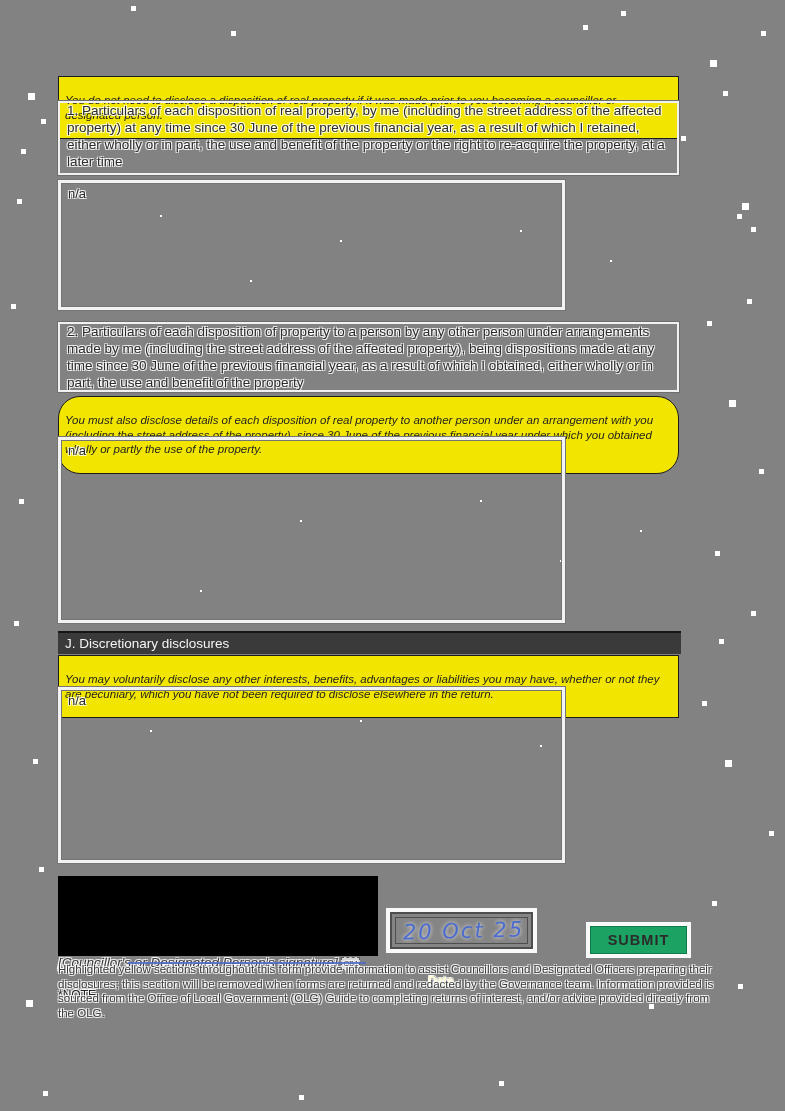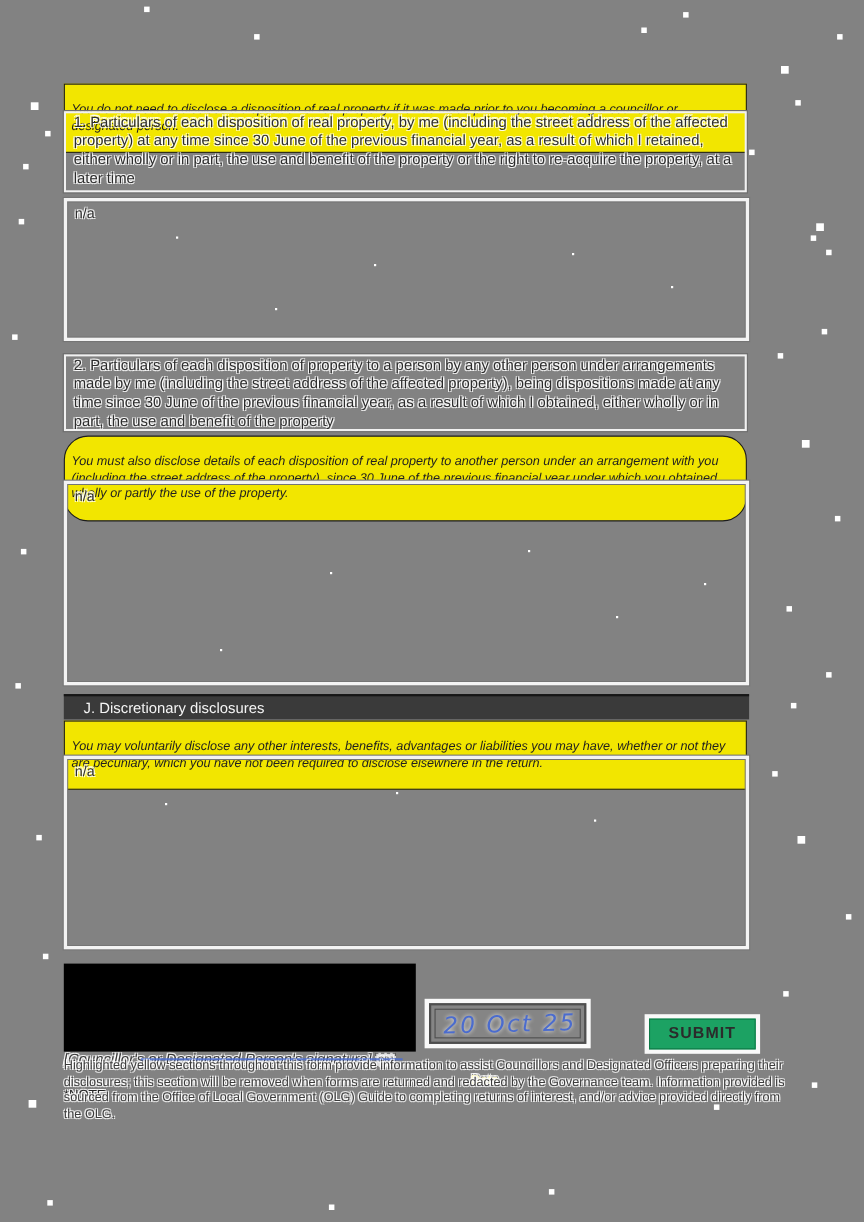--- a/index.html
+++ b/index.html
@@ -42,30 +42,30 @@
     padding:16px 6px;box-sizing:border-box;
   }
   
   .qblock{
     position:absolute;left:58px;width:621px;box-sizing:border-box;
     border:2px solid #f1f1f1;outline:1px solid #6e6e6e;
     color:#2c2c2c;font-size:13.5px;line-height:1.25;padding:0 7px;
   }
   
   .abox{
-    position:absolute;left:58px;width:623px;box-sizing:border-box;
+    position:absolute;left:58px;width:507px;box-sizing:border-box;
     border:3px solid #f3f3f3;
     box-shadow:inset 0 0 0 1px #757575, 0 0 0 1px #757575;
     color:#2c2c2c;font-size:13px;padding:3px 7px;
   }
   
   .jheader{
     position:absolute;left:58px;width:623px;box-sizing:border-box;
     background:#3a3a3a;color:#f4f4f4;font-size:13.5px;
-    padding:3px 18px;border-top:2px solid #161616;
+    padding:3px 7px;border-top:2px solid #161616;
   }
   
   .redaction{
     position:absolute;left:22px;top:110px;width:345px;
     color:#262626;font-size:12px;line-height:1.32;
   }
   
   .blackbox{position:absolute;left:58px;top:876px;width:320px;height:80px;background:#000;}
   .datebox{
     position:absolute;left:390px;top:912px;width:143px;height:37px;box-sizing:border-box;

